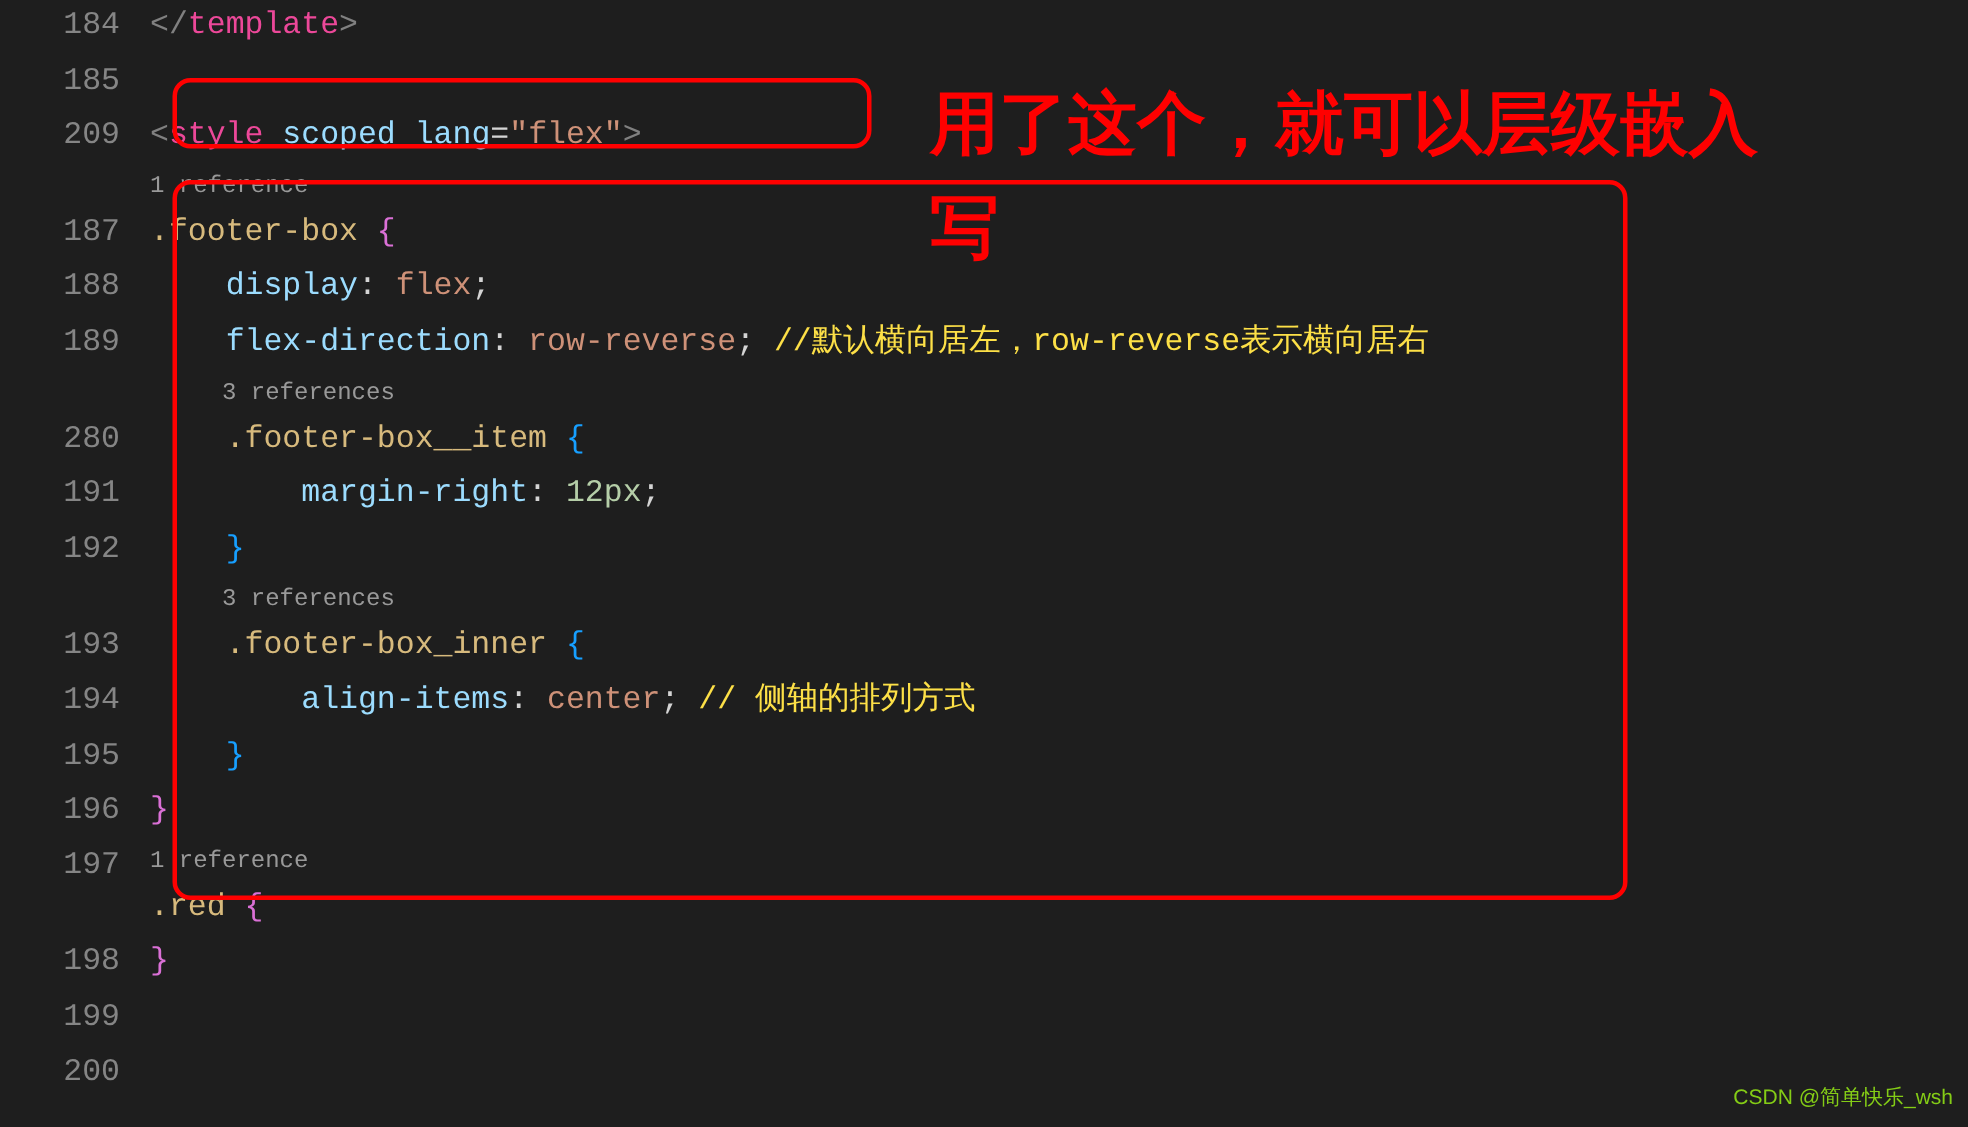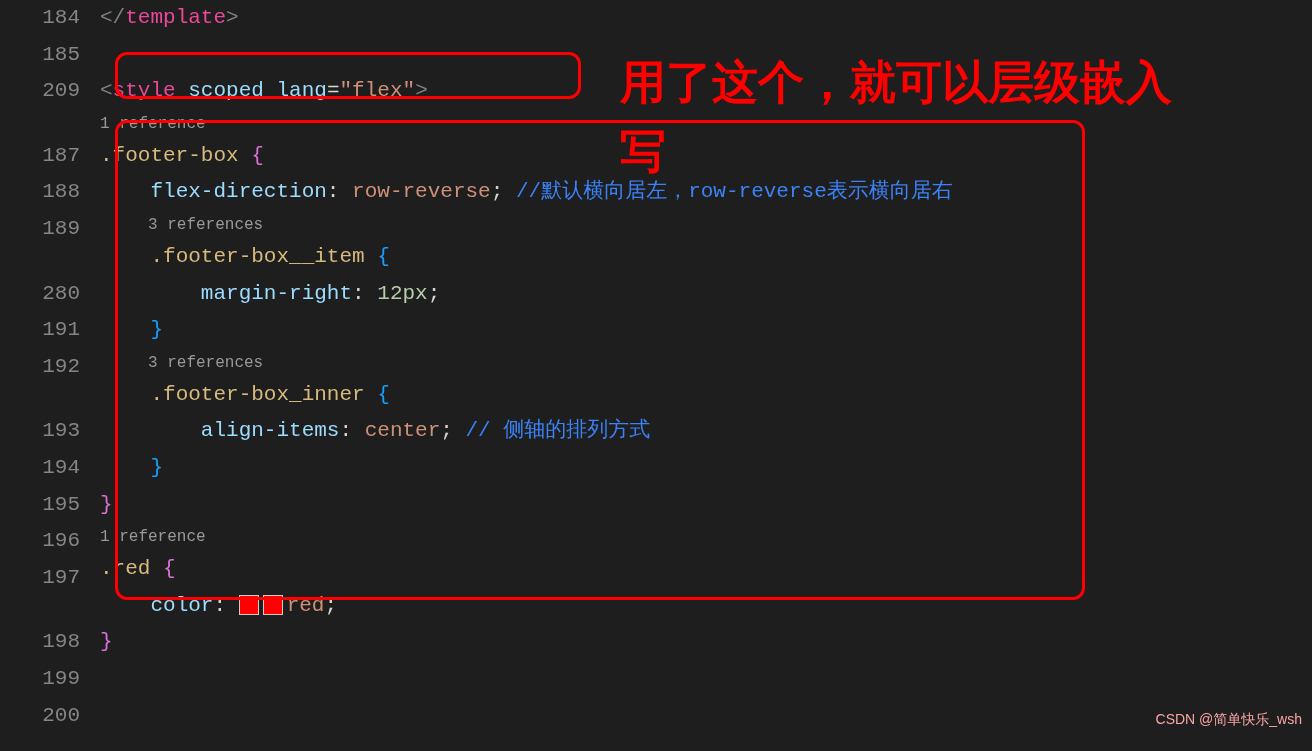--- a/index.html
+++ b/index.html
@@ -48,21 +48,21 @@
   .tagname { color: #ec4899; }
   .attr { color: #9cdcfe; }
   .str { color: #ce9178; }
   .sel { color: #d7ba7d; }
   .brace { color: #da70d6; }
   .brace2 { color: #179fff; }
   .prop { color: #9cdcfe; }
   .val { color: #ce9178; }
   .num { color: #b5cea8; }
   .punc { color: #d4d4d4; }
-  .comm { color: #3b82f6; margin-top: 44px; }
+  .comm { color: #fde047; margin-top: 44px; }
   .swatch {
     display: inline-block;
     width: 20px;
     height: 20px;
     border: 1px solid #ccc;
     vertical-align: middle;
     margin-right: 4px;
     background: red;
   }
   .annot-box1 {
@@ -76,23 +76,23 @@
     color: #ff0000;
     font-family: "Microsoft YaHei", sans-serif;
     font-size: 46px;
     line-height: 1.5;
     pointer-events: none;
     font-weight: 700;
   }
   .watermark {
     position: absolute;
     right: 10px;
-    bottom: 22px;
+    bottom: 10px;
     font-size: 14px;
-    color: #fca5a5;
+    color: #84cc16;
     font-family: "Microsoft YaHei", sans-serif;
   }
 </style>
 </head>
 <body>
 
 <div class="editor">
   <div class="gutter">
     <div class="line">184</div>
     <div class="line">185</div>
@@ -116,33 +116,33 @@
     <div class="line">199</div>
     <div class="line">200</div>
   </div>
 
   <div class="code">
     <div class="line"><span class="tag">&lt;/</span><span class="tagname">template</span><span class="tag">&gt;</span></div>
     <div class="line"></div>
     <div class="line"><span class="tag">&lt;</span><span class="tagname">style</span><span> </span><span class="attr">scoped</span><span> </span><span class="attr">lang</span><span class="punc">=</span><span class="str">"</span><span class="str">flex</span><span class="str">"</span><span class="tag">&gt;</span></div>
     <div class="codelens">1 reference</div>
     <div class="line"><span class="sel">.footer-box</span><span> </span><span class="brace">{</span></div>
+    <div class="line"><span>    </span><span class="prop">display</span><span class="punc">: </span><span class="val">flex</span><span class="punc">;</span></div>
     <div class="line"><span>    </span><span class="prop">flex-direction</span><span class="punc">: </span><span class="val">row-reverse</span><span class="punc">;</span><span> </span><span class="comm">//默认横向居左，row-reverse表示横向居右</span></div>
     <div class="codelens" style="padding-left:48px">3 references</div>
     <div class="line"><span>    </span><span class="sel">.footer-box__item</span><span> </span><span class="brace2">{</span></div>
     <div class="line"><span>        </span><span class="prop">margin-right</span><span class="punc">: </span><span class="num">12px</span><span class="punc">;</span></div>
     <div class="line"><span>    </span><span class="brace2">}</span></div>
     <div class="codelens" style="padding-left:48px">3 references</div>
     <div class="line"><span>    </span><span class="sel">.footer-box_inner</span><span> </span><span class="brace2">{</span></div>
     <div class="line"><span>        </span><span class="prop">align-items</span><span class="punc">: </span><span class="val">center</span><span class="punc">;</span><span> </span><span class="comm">// 侧轴的排列方式</span></div>
     <div class="line"><span>    </span><span class="brace2">}</span></div>
     <div class="line"><span class="brace">}</span></div>
     <div class="codelens">1 reference</div>
     <div class="line"><span class="sel">.red</span><span> </span><span class="brace">{</span></div>
-    <div class="line"><span>    </span><span class="prop">color</span><span class="punc">: </span><span class="swatch"></span><span class="swatch"></span><span class="val">red</span><span class="punc">;</span></div>
     <div class="line"><span class="brace">}</span></div>
   </div>
 </div>
 
 <div class="annot-box1" style="left:115px; top:52px; width:466px; height:47px;"></div>
 <div class="annot-box1" style="left:115px; top:120px; width:970px; height:480px;"></div>
 <div class="annot-text" style="left:620px; top:48px; width:560px;">用了这个，就可以层级嵌入写</div>
 
 <div class="watermark">CSDN @简单快乐_wsh</div>
 

